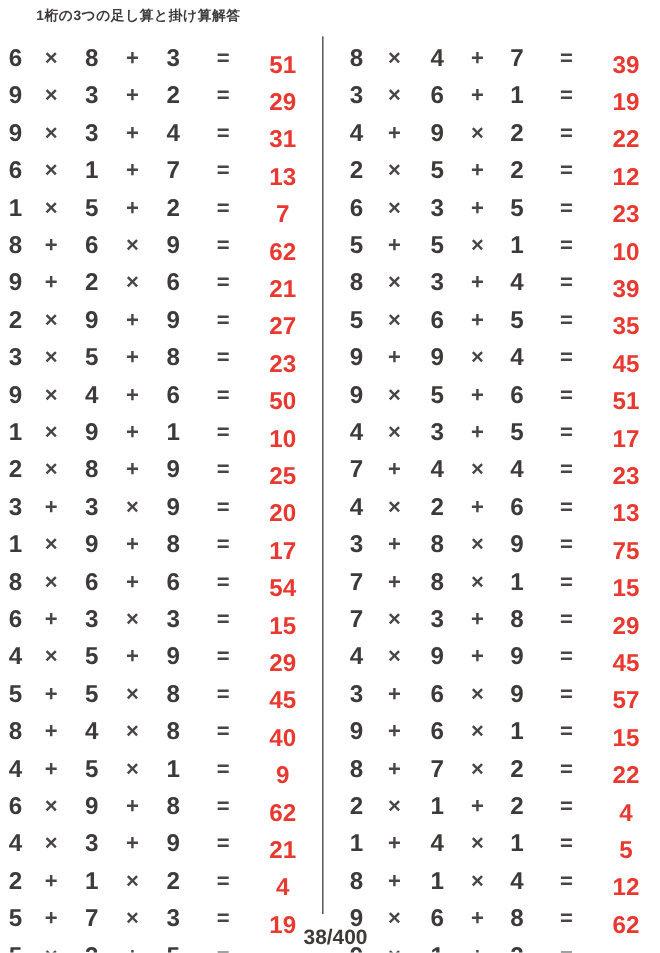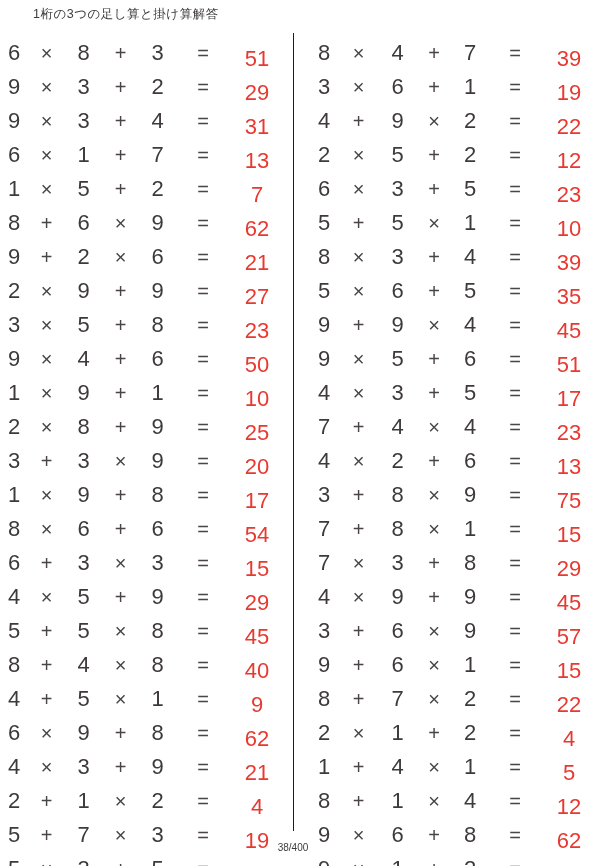--- a/index.html
+++ b/index.html
@@ -10,21 +10,21 @@
   }
   html,body{margin:0;padding:0;}
   body{
     width:600px;height:866px;
     background:#ffffff;
     font-family:"Liberation Sans","DejaVu Sans",sans-serif;
     color:var(--text);
     overflow:hidden;
     position:relative;
   }
-  .page{position:absolute;inset:0;}
+  .page{position:absolute;inset:0;font-weight:bold;}
   .title{
     position:absolute;top:6px;left:33px;
     font-size:12.5px;letter-spacing:0.5px;
     color:var(--text);
   }
   .divider{
     position:absolute;left:293px;top:33px;
     width:1px;height:798px;
     background:var(--divider);
   }
@@ -43,22 +43,22 @@
   .column.right .row{grid-template-columns:28px 41px 37px 36px 36px 54px 54px;}
   .cell{
     text-align:center;
     font-size:22px;
     line-height:1;
     color:var(--text);
   }
   .cell.op{font-size:20px;color:var(--op);}
   .cell.ans{color:var(--answer);margin-top:12px;}
   .footer{
-    position:absolute;left:0;bottom:6px;width:504px;height:18px;
-    font-size:10px;color:var(--text);
+    position:absolute;left:12px;bottom:6px;width:504px;height:18px;
+    font-size:19px;color:var(--text);
   }
   .page-number{
     position:absolute;left:0;width:586px;text-align:center;
   }
   .credit{
     position:absolute;right:40px;top:0;
   }
 </style>
 </head>
 <body>

